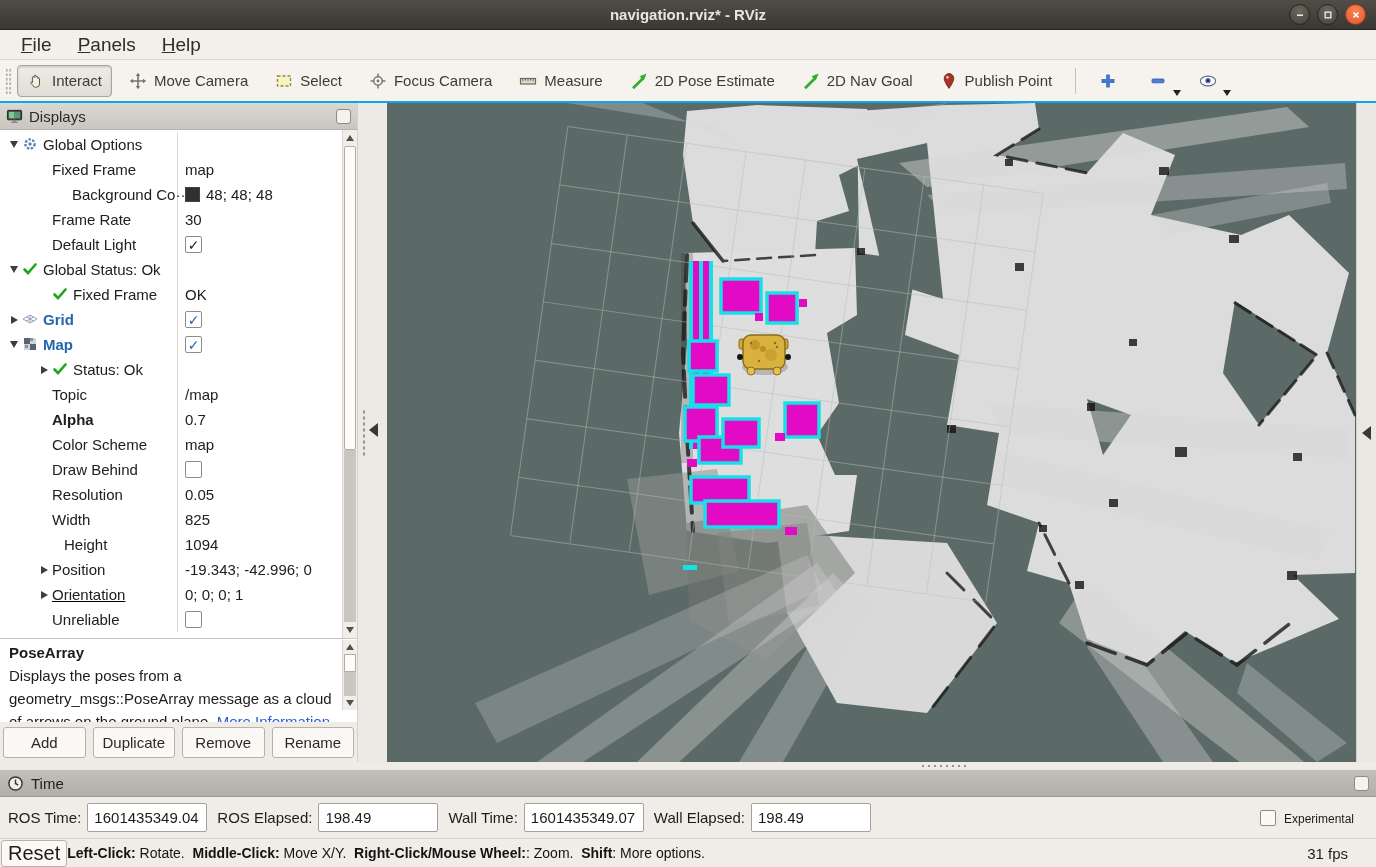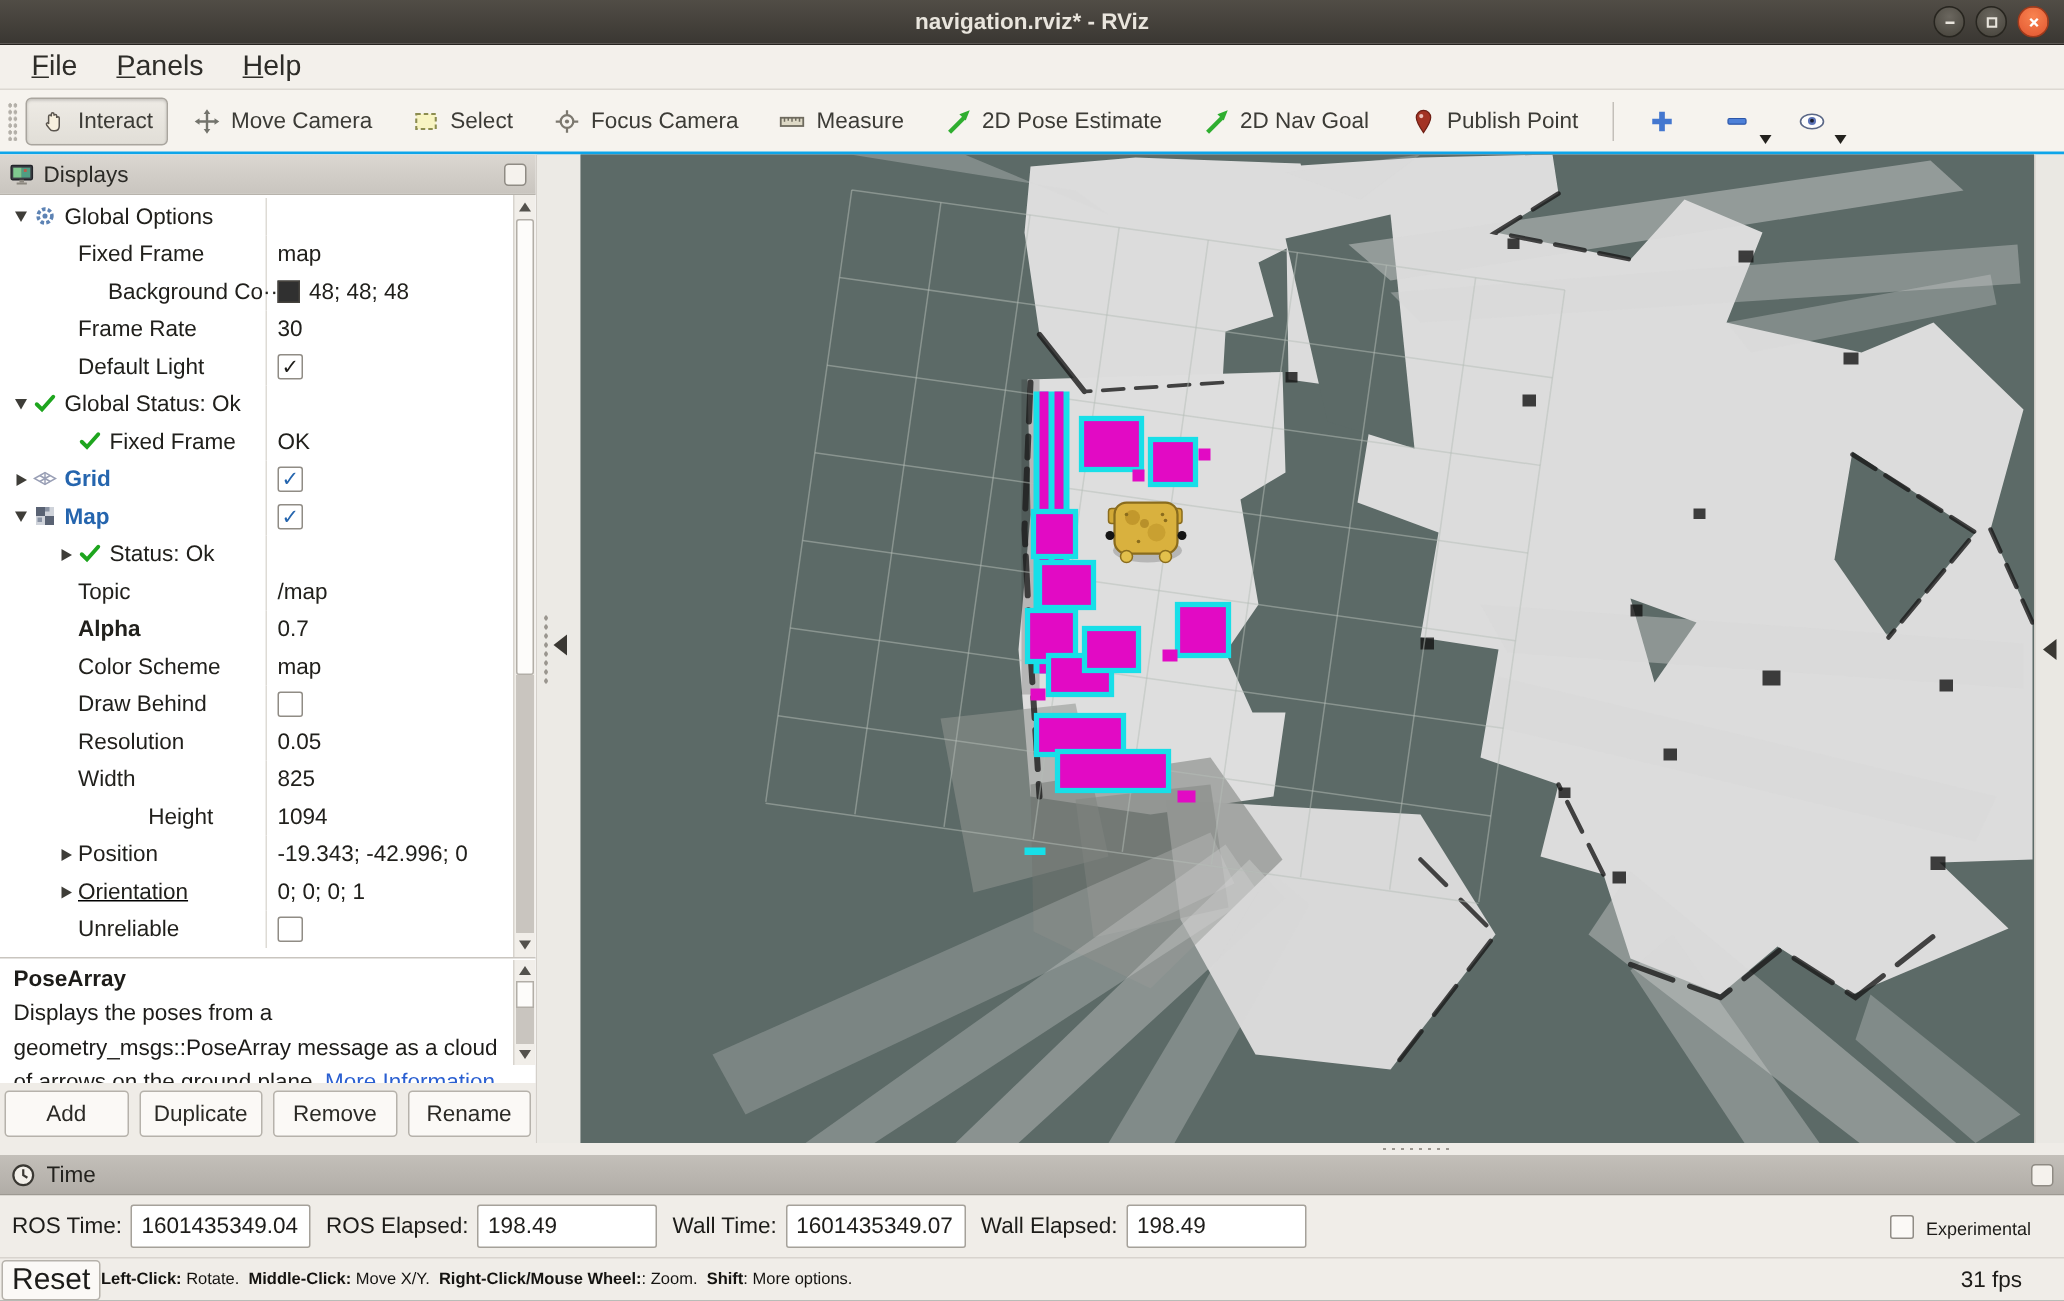--- a/index.html
+++ b/index.html
@@ -112,21 +112,21 @@
   .time-label{font-size:15px;color:#1d1c19;margin-right:6px;white-space:nowrap}
   .time-input{width:120px;height:29px;border:1px solid #a5a19a;border-radius:2px;background:#fff;
               font-size:15px;color:#1d1c19;padding:0 6px;font-family:inherit}
   .experimental{margin-left:auto;display:flex;align-items:flex-end;gap:8px;padding-right:22px;font-size:12px;color:#1d1c19}
   .exp-box{width:16px;height:16px;border:1px solid #908c85;border-radius:2px;background:#fbf9f6}
 
   
   .statusbar{height:29px;background:#f0ede8;border-top:1px solid #d8d4ce;display:flex;align-items:center}
   .reset-btn{height:27px;min-width:56px;margin:0 0 0 1px;background:#fbf9f6;border:1px solid #b6b2ab;
              border-radius:3px;font-size:20px;color:#1d1c19;font-family:inherit}
-  .help{font-size:11px;color:#141310;white-space:pre-wrap}
+  .help{font-size:14px;color:#141310;white-space:pre-wrap}
   .help b{font-weight:bold}
   .fps{margin-left:auto;padding-right:28px;font-size:15px;color:#1d1c19}
 </style>
 </head>
 <body>
 
 <div class="titlebar">
   <div class="title">navigation.rviz* - RViz</div>
   <div class="win-controls">
     <div class="wc">
@@ -446,21 +446,21 @@
           <div class="prop-row">
             <div class="prop-left" style="padding-left: 36px;">
               <span class="expander"></span>
               <span class="prop-label">Width</span>
             </div>
             <div class="prop-right">
               <span class="prop-value">825</span>
             </div>
           </div>
           <div class="prop-row">
-            <div class="prop-left" style="padding-left: 48px; justify-content: center;">
+            <div class="prop-left" style="padding-left: 48px;">
               <span class="expander"></span>
               <span class="prop-label">Height</span>
             </div>
             <div class="prop-right">
               <span class="prop-value">1094</span>
             </div>
           </div>
           <div class="prop-row">
             <div class="prop-left" style="padding-left: 36px;">
               <span class="expander tri-right"></span>

